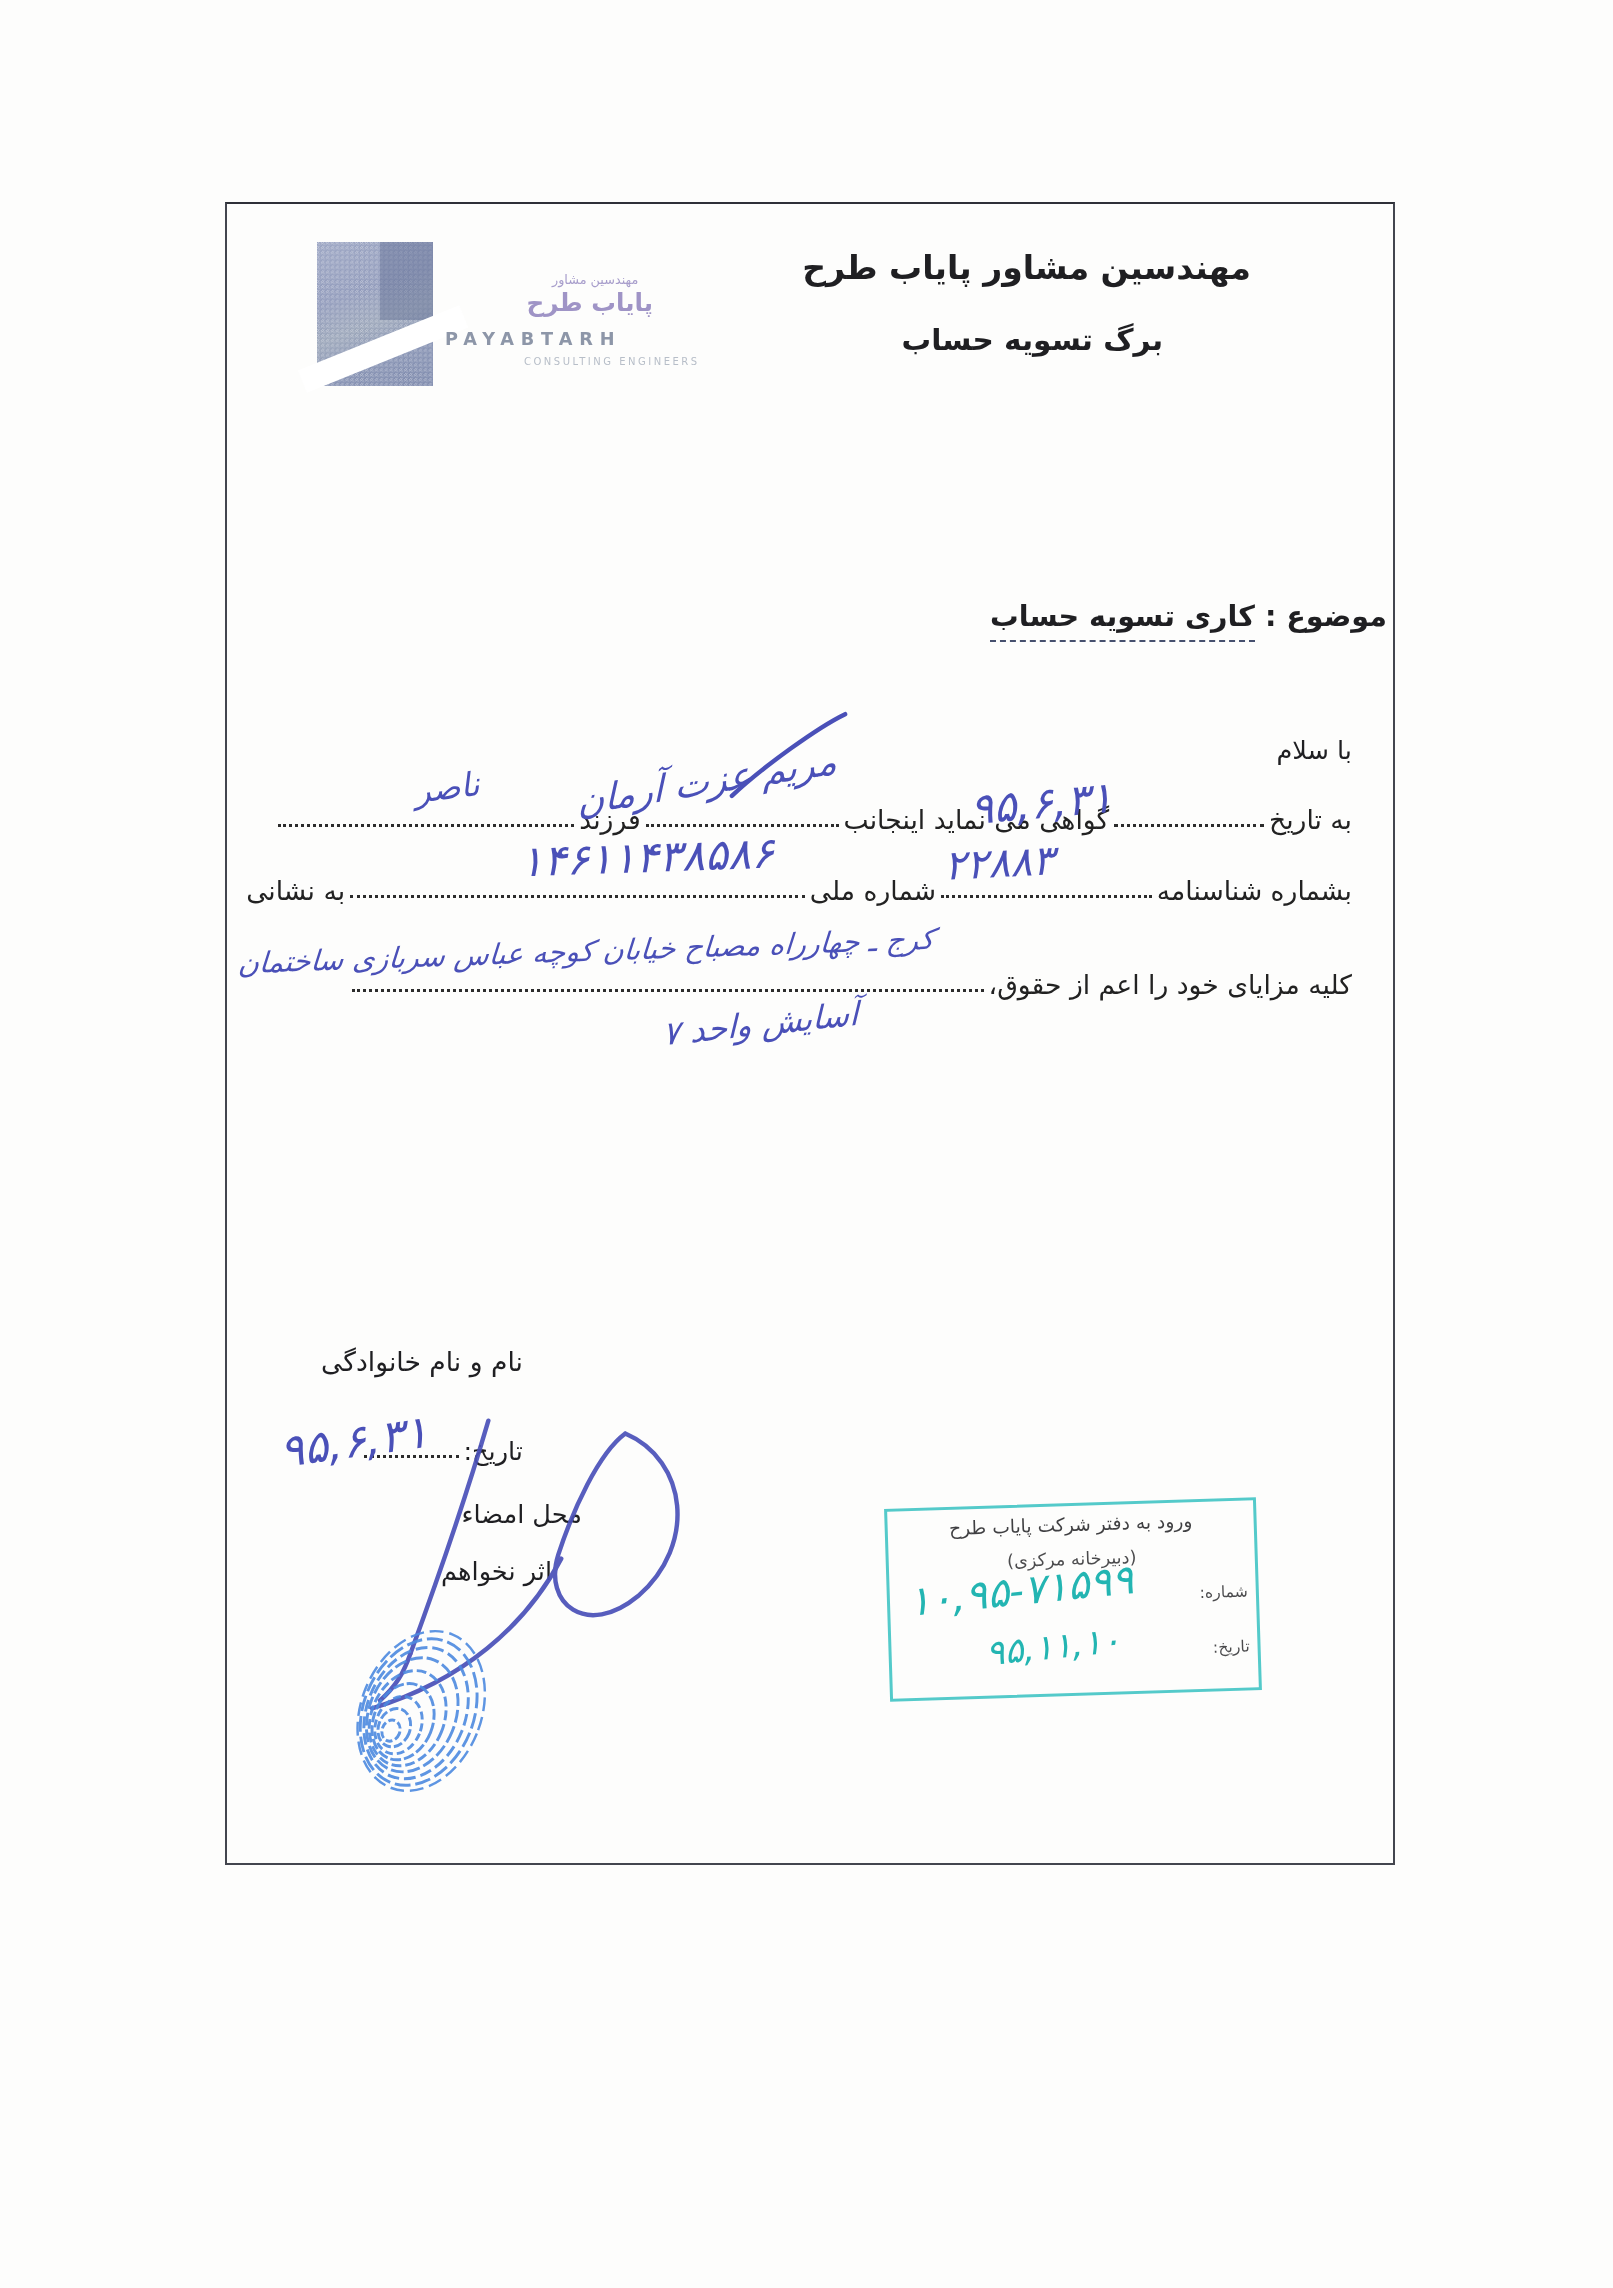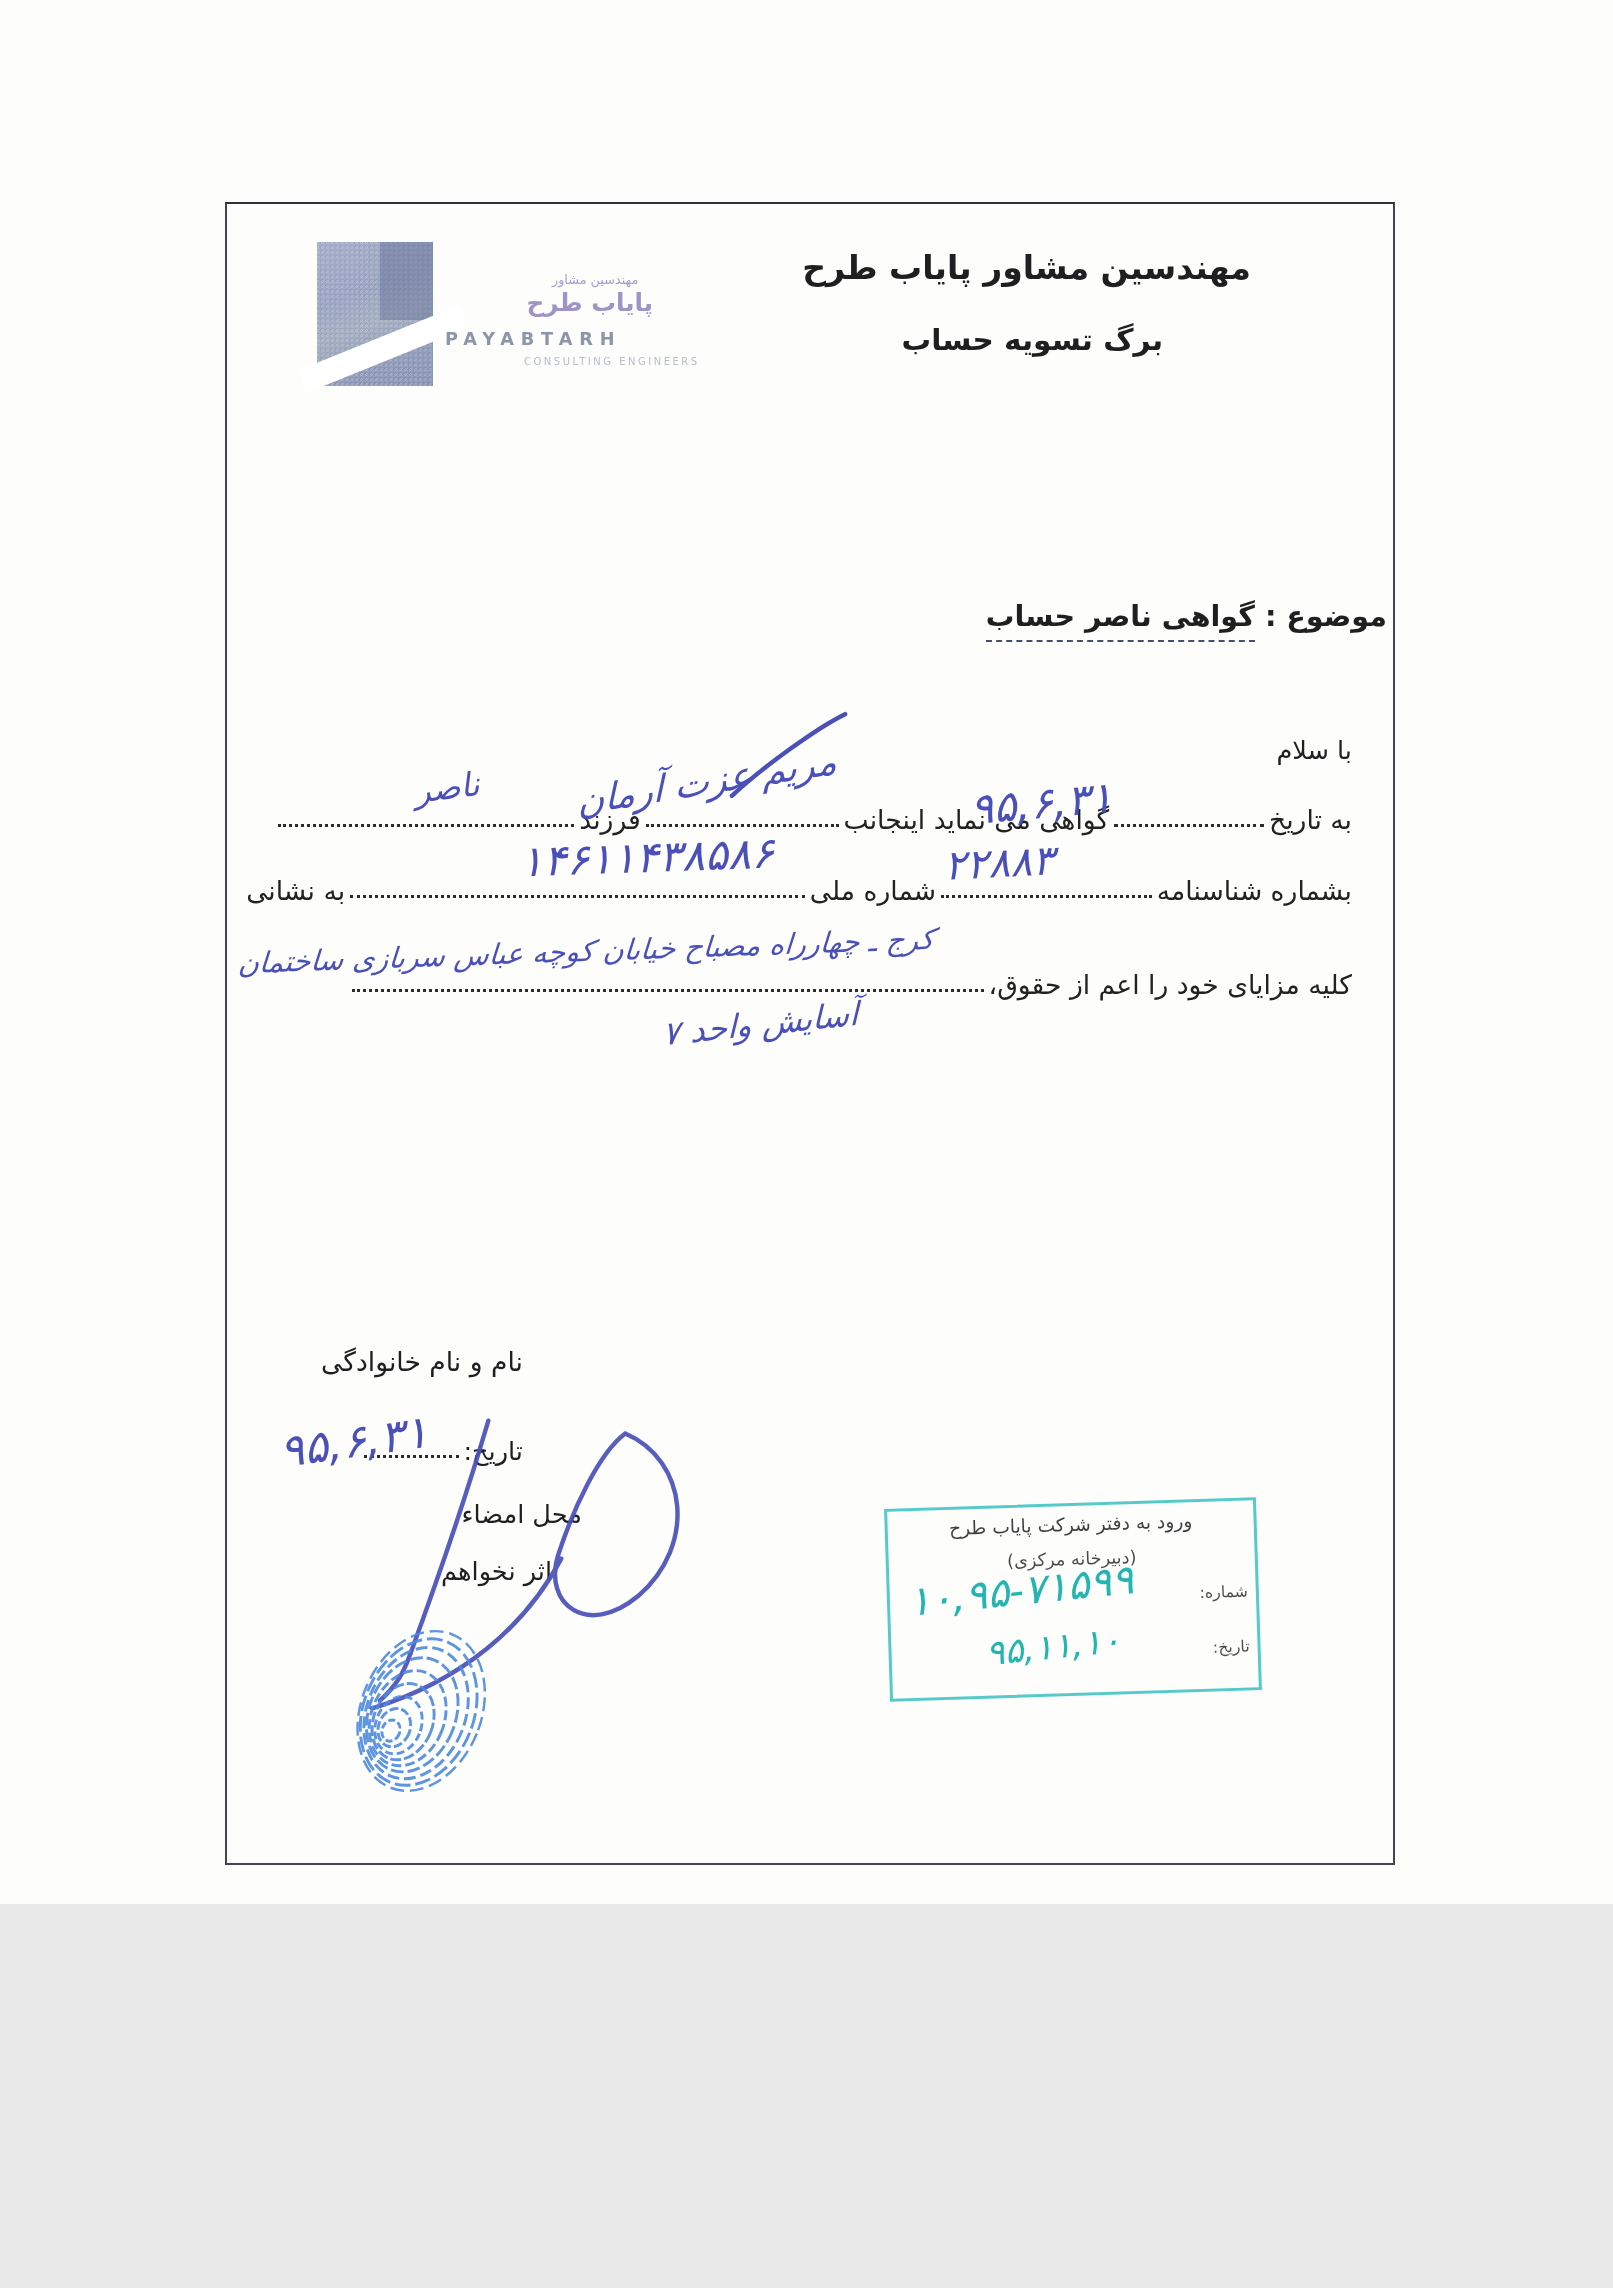--- a/index.html
+++ b/index.html
@@ -1,17 +1,17 @@
 <!DOCTYPE html>
 <html lang="fa"><head>
 <meta charset="utf-8">
 <style>
   html,body{margin:0;padding:0;background:#e9e9e9;}
   .page{
-    position:relative; width:1614px; height:1904px; margin:0 auto;
+    position:relative; width:1614px; height:2288px; margin:0 auto;
     background:#fdfdfc; overflow:hidden;
     font-family:"DejaVu Sans", sans-serif; color:#222;
   }
   .abs{position:absolute;}
   .fa{direction:rtl; white-space:nowrap; color:#1f1f22;}
   .doc-border{
     position:absolute; left:225px; top:202px; width:1166px; height:1659px;
     border:2px solid #43454e; border-top-color:#2e3038;
   }
   
@@ -88,21 +88,21 @@
   </div>
   <div class="abs fa logo-fa1">مهندسین مشاور</div>
   <div class="abs fa logo-fa2">پایاب طرح</div>
   <div class="abs logo-en1">PAYABTARH</div>
   <div class="abs logo-en2">CONSULTING ENGINEERS</div>
 
   <div class="abs fa company-title">مهندسین مشاور پایاب طرح</div>
   <div class="abs fa form-title">برگ تسویه حساب</div>
 
   <div class="abs fa subject">
-    <span>موضوع : </span><span class="u">گواهی ناصر حساب</span>
+    <span>موضوع : </span><span class="u">کاری تسویه حساب</span>
   </div>
 
   <div class="abs fa salutation">با سلام</div>
 
   <div class="line" style="top:804px">
     <span>به تاریخ</span><span class="dots" style="width:150px"></span><span>گواهی می نماید اینجانب</span><span class="dots" style="width:193px"></span><span>فرزند</span><span class="dots" style="width:296px"></span>
   </div>
 
   <div class="line" style="top:875px">
     <span>بشماره شناسنامه</span><span class="dots" style="width:211px"></span><span>شماره ملی</span><span class="dots" style="width:455px"></span><span>به نشانی</span>

